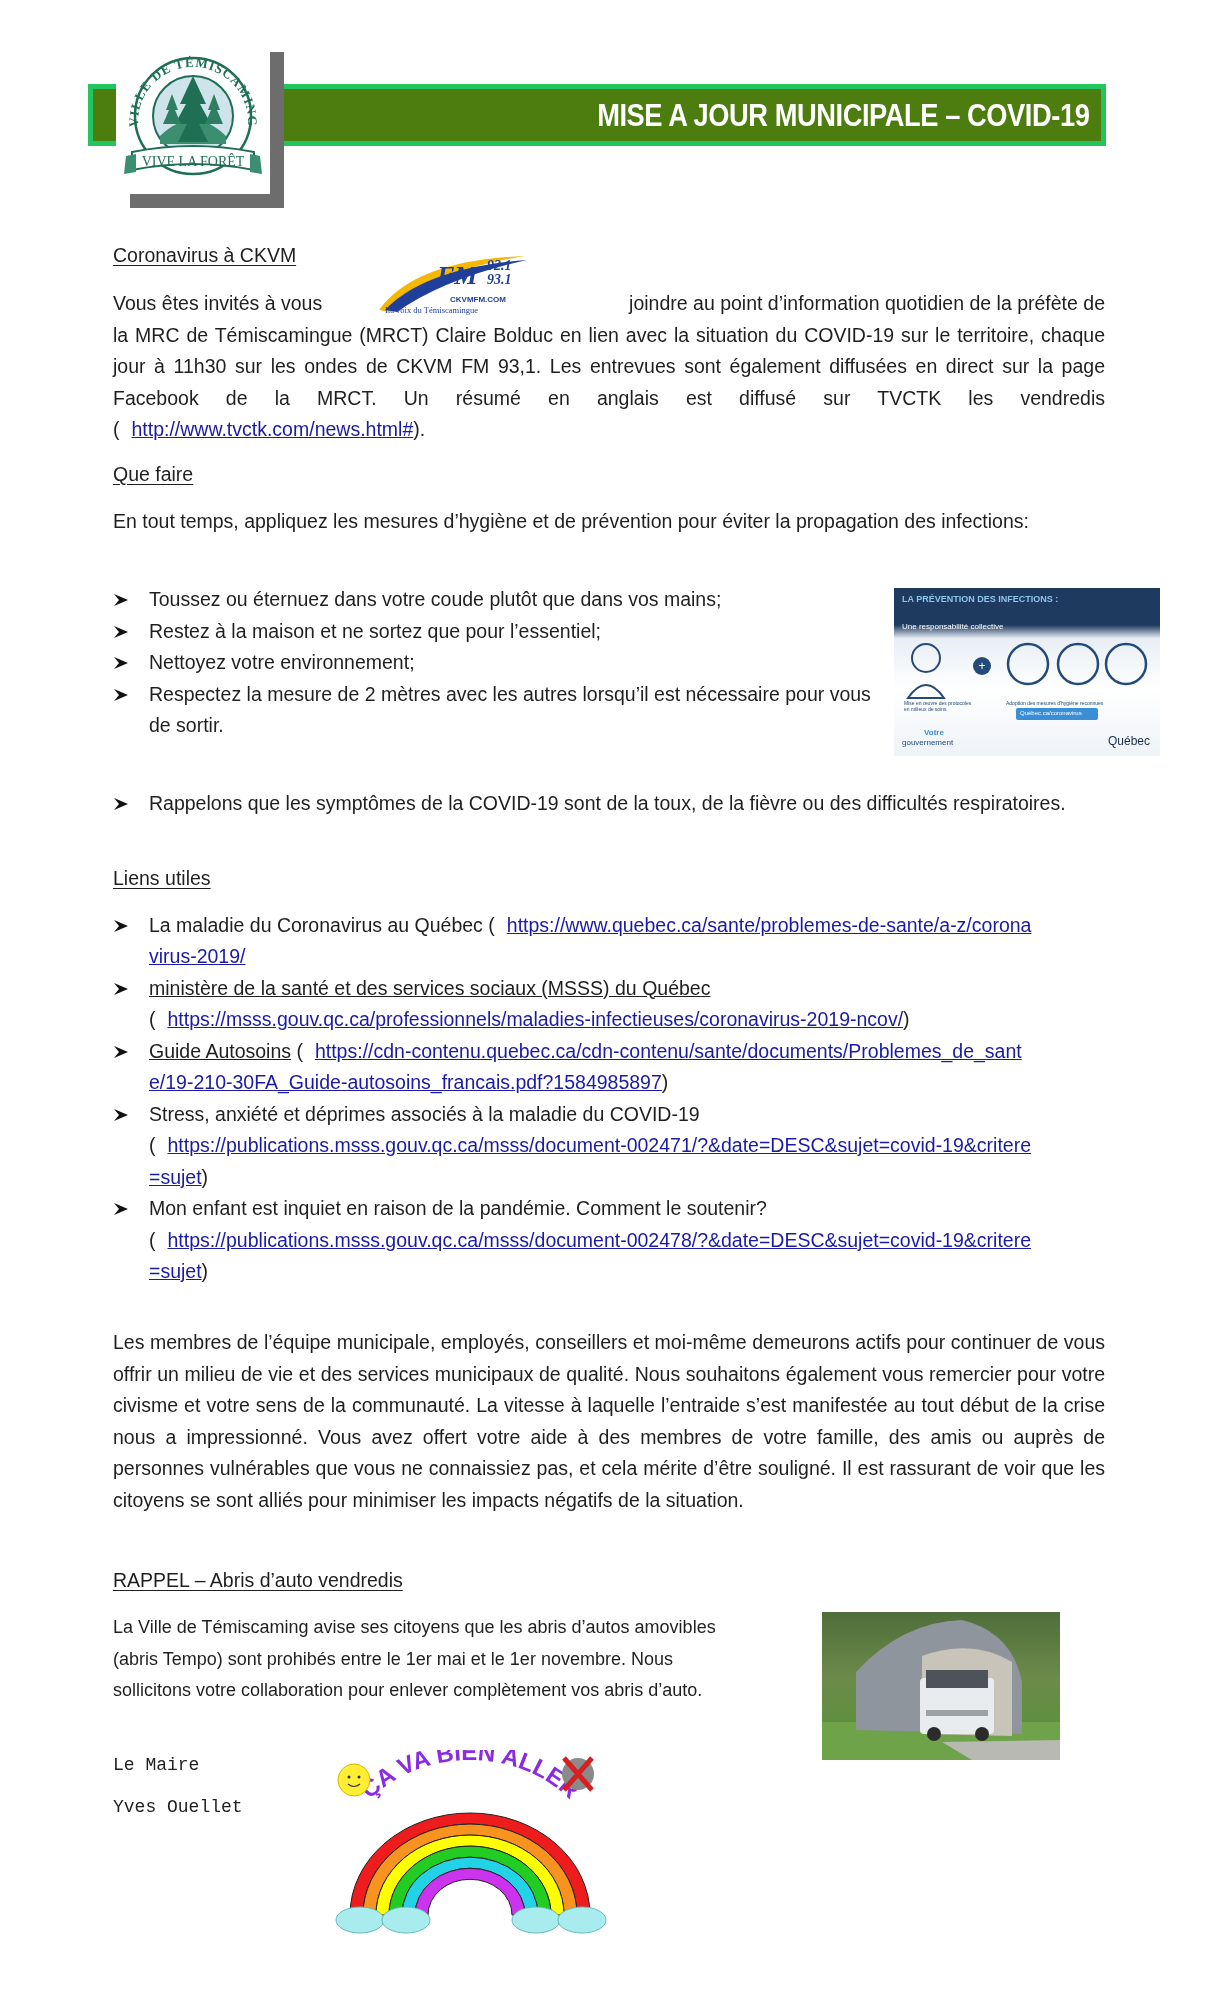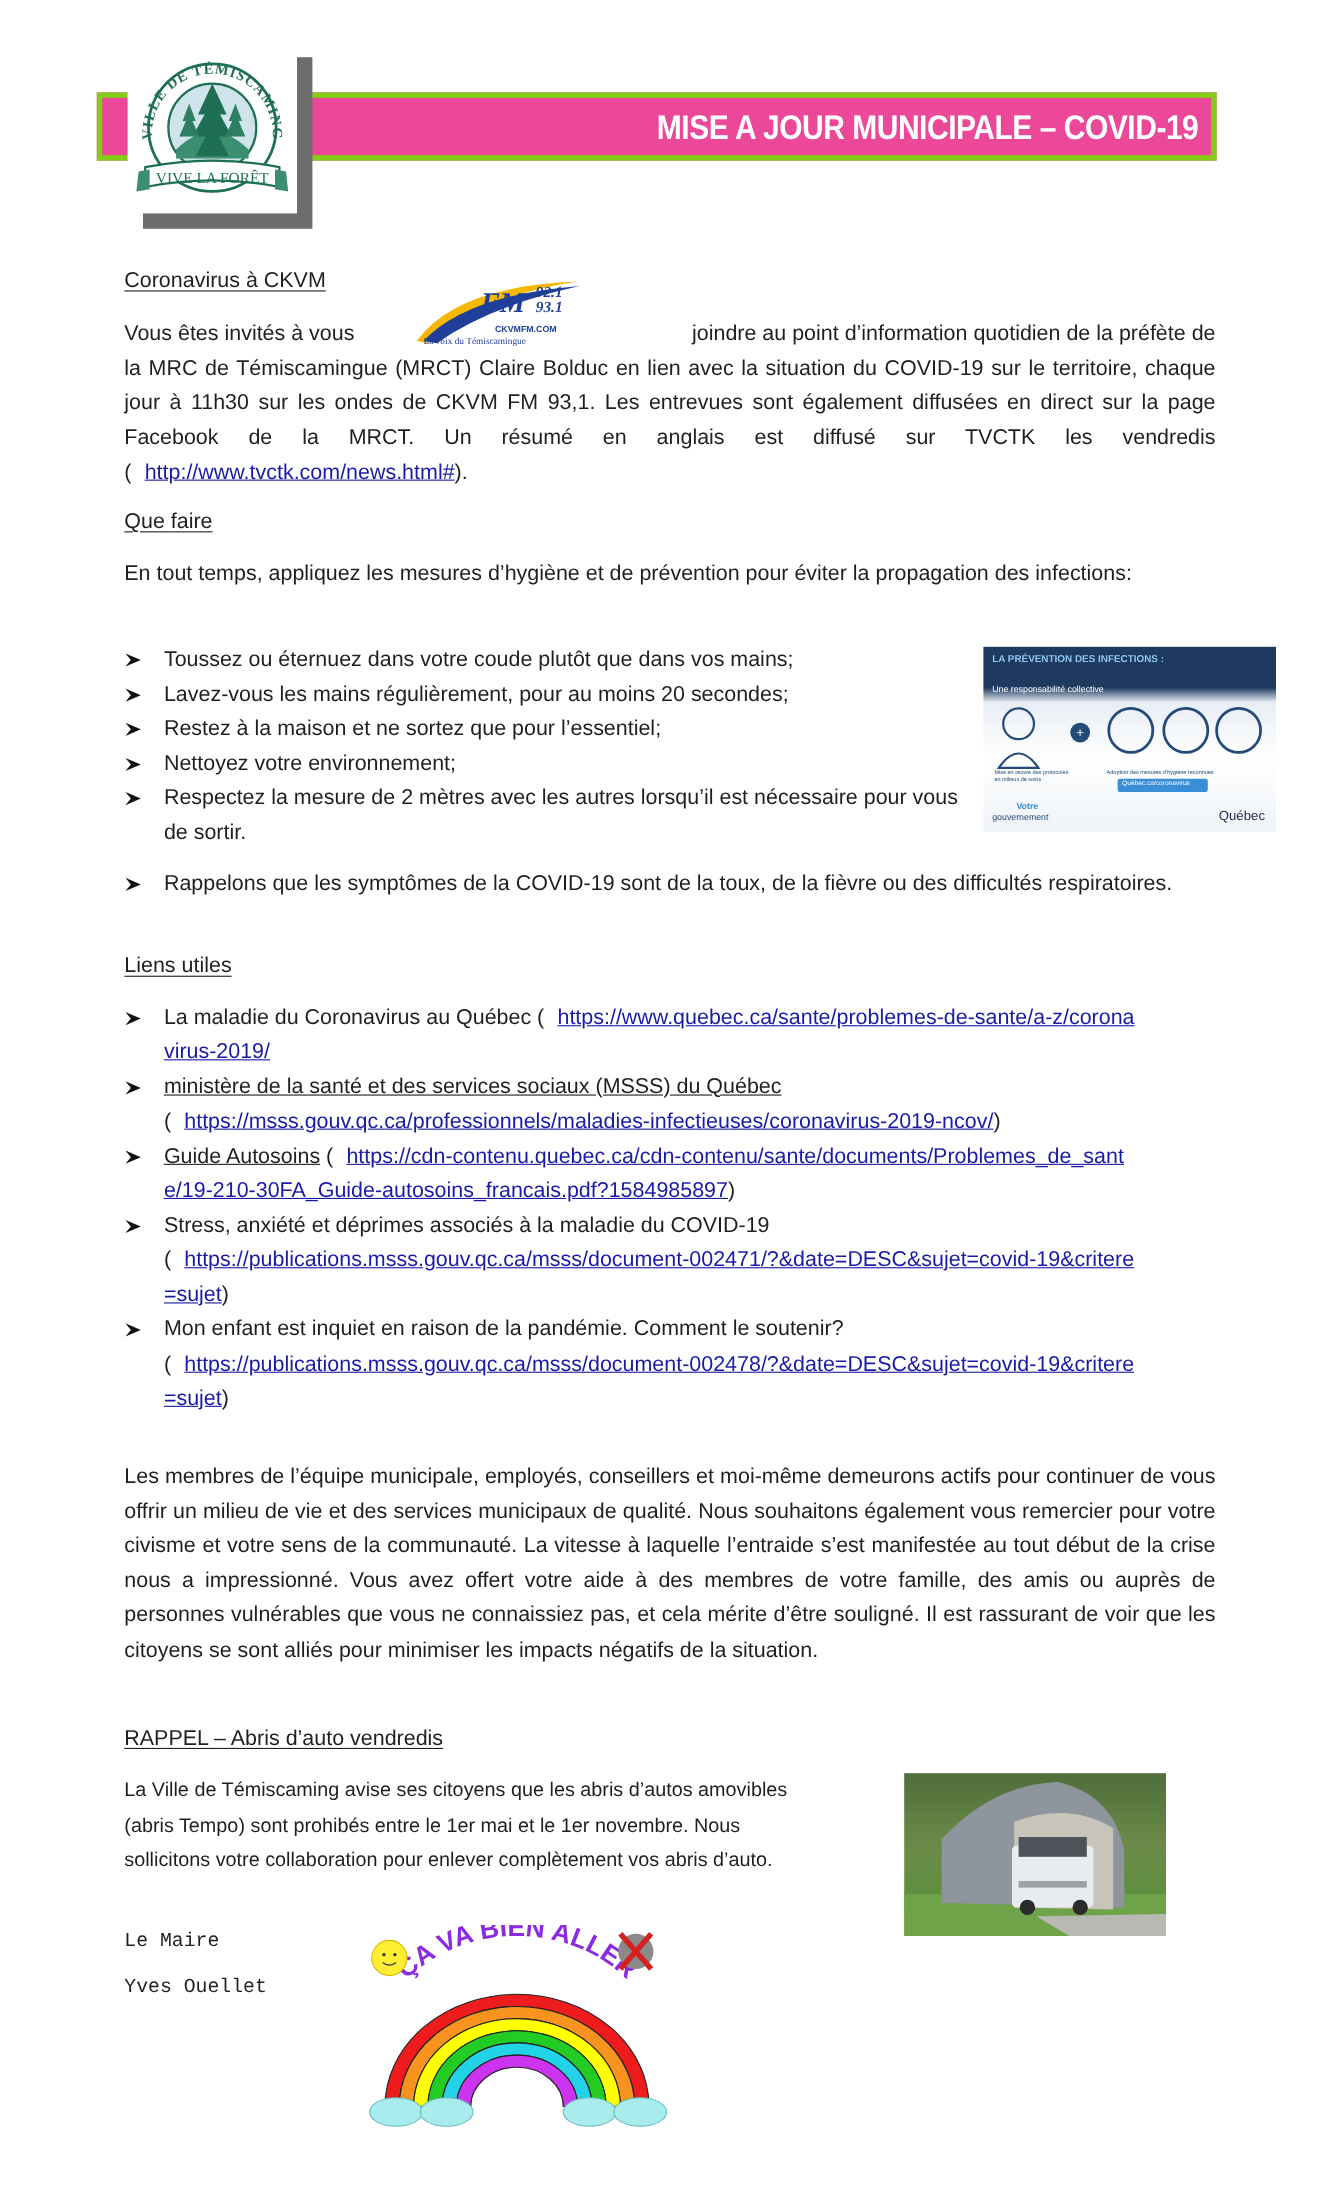--- a/index.html
+++ b/index.html
@@ -5,21 +5,21 @@
   html, body { margin: 0; padding: 0; background: #ffffff; }
   body {
     width: 1214px; height: 2000px; position: relative; overflow: hidden;
     font-family: "Liberation Sans", sans-serif; color: #1a1a1a;
   }
   .page { position: absolute; left: 0; top: 0; width: 1214px; height: 2000px; }
 
   
   .banner {
     position: absolute; left: 88px; top: 84px; width: 1018px; height: 62px;
-    background: #ec4899; border: 5px solid #84cc16; box-sizing: border-box;
+    background: #4d7c0f; border: 5px solid #22c55e; box-sizing: border-box;
   }
   .banner-title {
     position: absolute; right: 12px; top: 9px; color: #ffffff;
     font-family: "Liberation Sans", sans-serif; font-weight: bold; font-size: 31px;
     letter-spacing: -0.5px; transform: scaleX(0.88); transform-origin: right center;
     white-space: nowrap;
   }
   .logo-shadow {
     position: absolute; left: 130px; top: 52px; width: 154px; height: 156px;
     background: #6d6d6d;
@@ -118,23 +118,20 @@
   <div class="section txt" style="top:459px; width:992px;">
     <div class="heading">Que faire</div>
     <div class="just" style="margin-top:15px;">En tout temps, appliquez les mesures d’hygiène et de prévention pour éviter la propagation des infections:</div>
   </div>
 
   <div class="section txt" style="top:584px; width:770px;">
     <ul class="bullets">
       <li><svg class="arrow" viewBox="0 0 16 16">
             <path d="M1 2 L15 8 L1 14 L6 8 Z" fill="#111"></path>
           </svg><span>Toussez ou éternuez dans votre coude plutôt que dans vos mains;</span></li>
-      <li><svg class="arrow" viewBox="0 0 16 16">
-            <path d="M1 2 L15 8 L1 14 L6 8 Z" fill="#111"></path>
-          </svg><span>Lavez-vous les mains régulièrement, pour au moins 20 secondes;</span></li>
       <li><svg class="arrow" viewBox="0 0 16 16">
             <path d="M1 2 L15 8 L1 14 L6 8 Z" fill="#111"></path>
           </svg><span>Restez à la maison et ne sortez que pour l’essentiel;</span></li>
       <li><svg class="arrow" viewBox="0 0 16 16">
             <path d="M1 2 L15 8 L1 14 L6 8 Z" fill="#111"></path>
           </svg><span>Nettoyez votre environnement;</span></li>
       <li><svg class="arrow" viewBox="0 0 16 16">
             <path d="M1 2 L15 8 L1 14 L6 8 Z" fill="#111"></path>
           </svg><span>Respectez la mesure de 2 mètres avec les autres lorsqu’il est nécessaire pour vous de sortir.</span></li>
     </ul>

